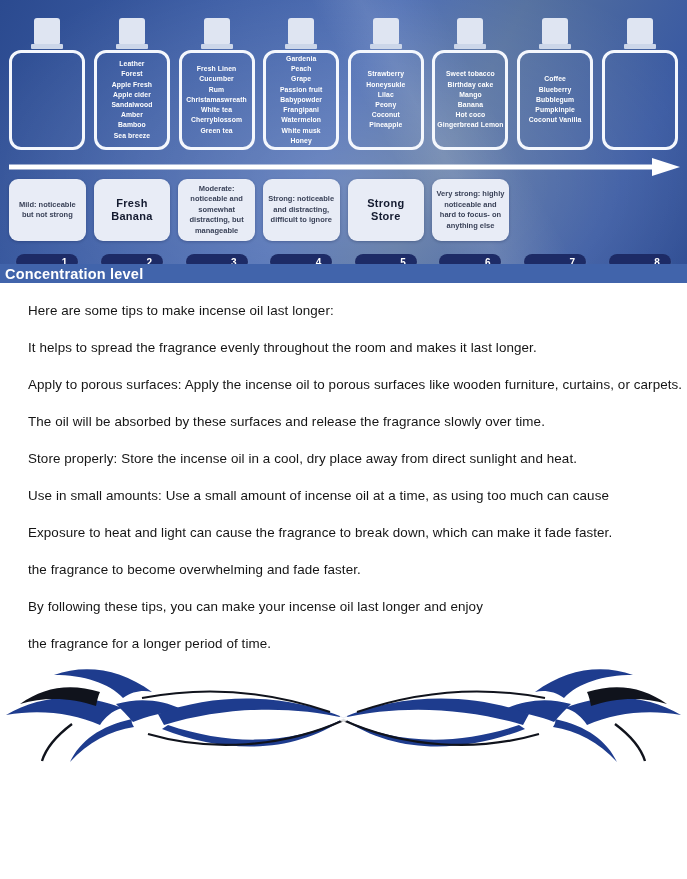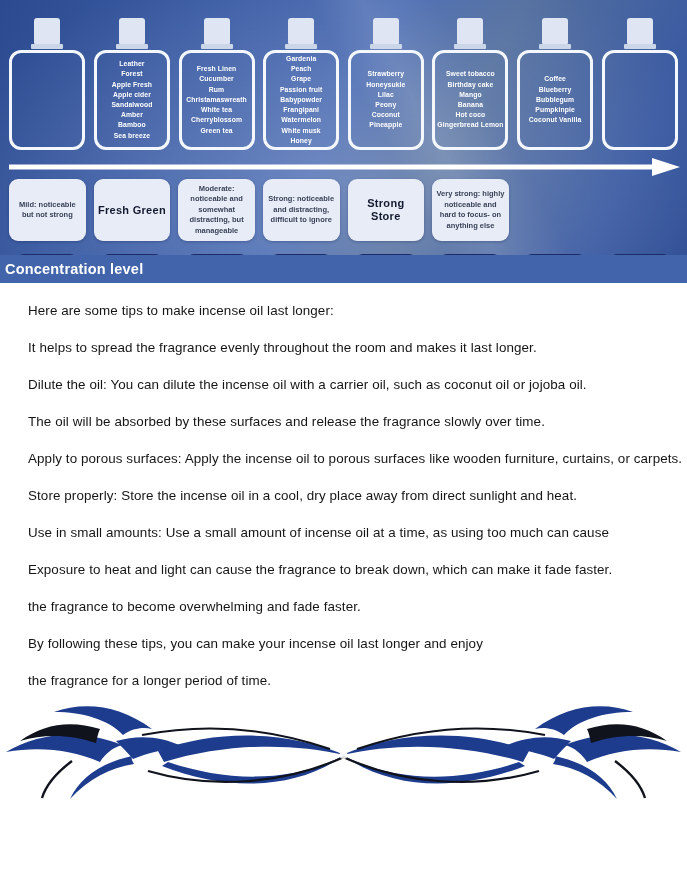--- a/index.html
+++ b/index.html
@@ -46,21 +46,21 @@
   .pills-row { margin-top: 13px; }
   .pill-col { display: flex; justify-content: center; }
   .pill {
     width: 62px; height: 16px; background: #1d2b66; border-radius: 8px;
     display: flex; align-items: center; justify-content: flex-end; padding-right: 11px;
     box-shadow: 0 1px 1px rgba(255,255,255,0.25);
   }
   .pill-number { color: #ffffff; font-size: 10px; font-weight: bold; }
 
   .axis-band {
-    position: absolute; left: 0; bottom: 0; width: 100%; height: 28px;
+    position: absolute; left: 0; bottom: 0; width: 100%; height: 19px;
     background: #4164ab; display: flex; align-items: center;
   }
   .axis-label { color: #ffffff; font-size: 14.5px; font-weight: bold; padding-left: 5px; letter-spacing: 0.2px; }
 
   
   .tips { padding: 9px 10px 0 28px; }
   .tip-line {
     height: 37px; display: flex; align-items: center;
     font-size: 13.4px; color: #151515; letter-spacing: 0.1px;
     white-space: nowrap; font-weight: 500;
@@ -168,21 +168,21 @@
       <line x1="9" y1="11" x2="658" y2="11" stroke="#ffffff" stroke-width="5"></line>
       <polygon points="652,2 680,11 652,20" fill="#ffffff"></polygon>
     </svg>
   </div>
 
   <div class="cols levels-row" id="levels-row">
       <div class="level-box">
         <div class="level-label">Mild: noticeable but not strong</div>
       </div>
       <div class="level-box big">
-        <div class="level-label">Fresh Green</div>
+        <div class="level-label">Fresh Banana</div>
       </div>
       <div class="level-box">
         <div class="level-label">Moderate: noticeable and somewhat distracting, but manageable</div>
       </div>
       <div class="level-box">
         <div class="level-label">Strong: noticeable and distracting, difficult to ignore</div>
       </div>
       <div class="level-box big">
         <div class="level-label">Strong Store</div>
       </div>
@@ -234,23 +234,22 @@
     </div>
 
   <div class="axis-band">
     <span class="axis-label">Concentration level</span>
   </div>
 </div>
 
 <div class="tips" id="tips-section">
     <div class="tip-line">Here are some tips to make incense oil last longer:</div>
     <div class="tip-line">It helps to spread the fragrance evenly throughout the room and makes it last longer.</div>
-    <div class="tip-line">Dilute the oil: You can dilute the incense oil with a carrier oil, such as coconut oil or jojoba oil.</div>
+    <div class="tip-line">Apply to porous surfaces: Apply the incense oil to porous surfaces like wooden furniture, curtains, or carpets.</div>
     <div class="tip-line">The oil will be absorbed by these surfaces and release the fragrance slowly over time.</div>
-    <div class="tip-line">Apply to porous surfaces: Apply the incense oil to porous surfaces like wooden furniture, curtains, or carpets.</div>
     <div class="tip-line">Store properly: Store the incense oil in a cool, dry place away from direct sunlight and heat.</div>
     <div class="tip-line">Use in small amounts: Use a small amount of incense oil at a time, as using too much can cause</div>
     <div class="tip-line">Exposure to heat and light can cause the fragrance to break down, which can make it fade faster.</div>
     <div class="tip-line">the fragrance to become overwhelming and fade faster.</div>
     <div class="tip-line">By following these tips, you can make your incense oil last longer and enjoy</div>
     <div class="tip-line">the fragrance for a longer period of time.</div>
   </div>
 
 <div class="tribal-wrap">
   <svg width="687" height="100" viewBox="0 0 687 100">

